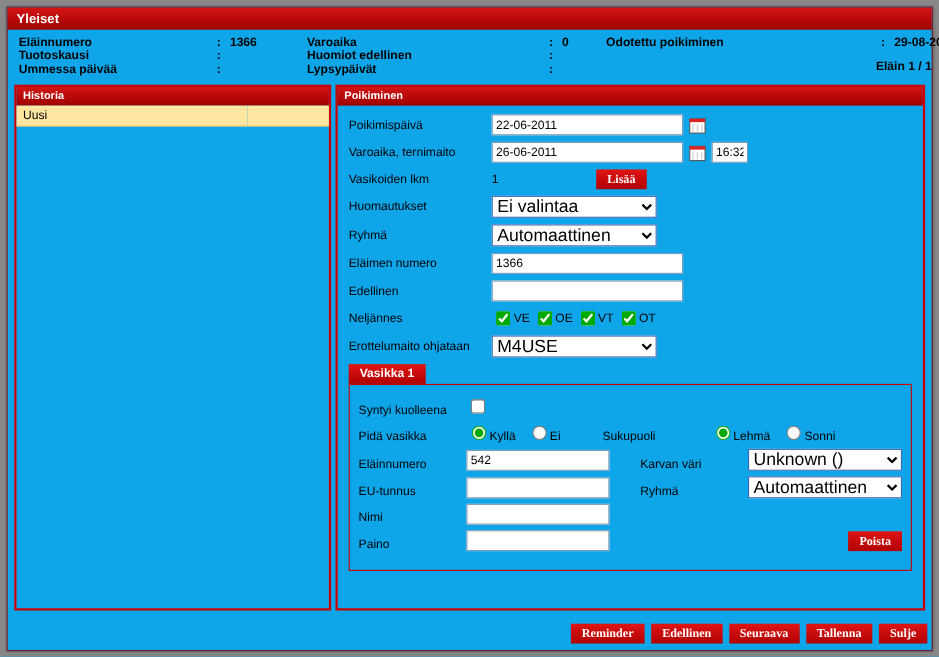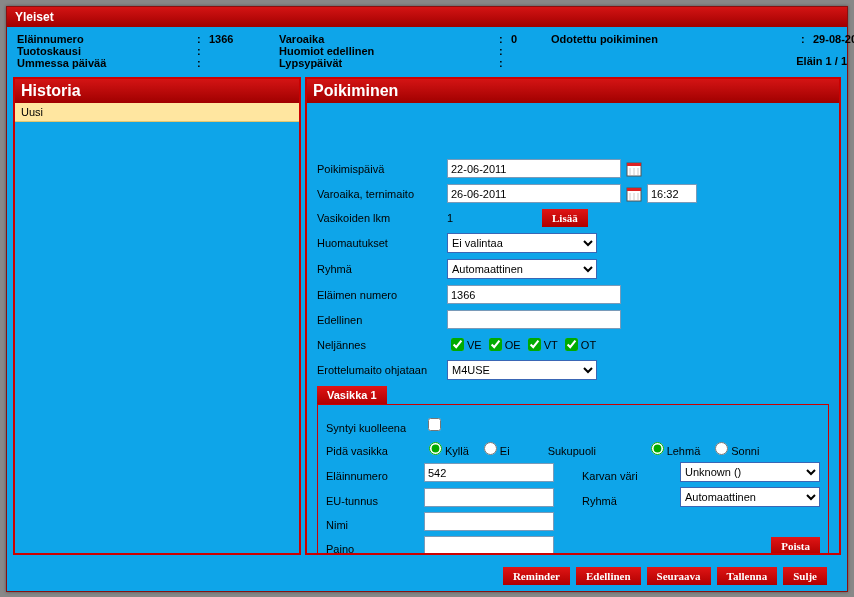--- a/index.html
+++ b/index.html
@@ -38,27 +38,27 @@
   .gen-label { font-weight: bold; }
   .gen-colon { font-weight: bold; }
   .gen-val { font-weight: bold; text-align: left; }
   .columns { display: flex; flex: 1; padding: 0 6px 6px; gap: 4px; min-height: 0; }
   .panel {
     border: 2px solid #cc0000;
     display: flex;
     flex-direction: column;
   }
   .panel-left { width: 332px; }
-  .panel-right { flex: 1; gap: 48px; }
+  .panel-right { flex: 1; }
   .panel-title {
     background: linear-gradient(#d41414,#a00000);
     color: #fff;
     font-weight: bold;
     padding: 3px 6px;
-    font-size: 16px;
+    font-size: 10px;
   }
   .history-table { width: 100%; border-collapse: collapse; }
   .history-table th {
     background: linear-gradient(#ffffff,#d7d7d7);
     border: 1px solid #bbb;
     padding: 4px 6px;
     font-weight: bold;
     font-size: 11px;
   }
   .history-table td {
@@ -69,31 +69,31 @@
   .panel-body { padding: 8px 10px; flex: 1; overflow: auto; }
   .form-row { display: flex; align-items: center; margin-bottom: 6px; }
   .form-row label { width: 130px; }
   .txt {
     border: 1px solid #7a9ab8;
     height: 19px;
     font-size: 11px;
     padding: 1px 3px;
   }
   .w1 { width: 174px; }
-  .w2 { width: 50px; }
+  .w2 { width: 33px; }
   .cal-icon {
     width: 18px; height: 18px;
     margin-left: 4px;
     display: inline-flex; align-items: center; justify-content: center;
     cursor: pointer;
   }
   select.sel {
     border: 1px solid #3a66b5;
     height: 20px;
-    font-size: 11px;
+    font-size: 16px;
     width: 150px;
     background: #fff;
   }
   .red-btn {
     background: linear-gradient(#e01515,#b00000);
     color:#fff;
     border: none;
     padding: 3px 10px;
     font-weight: bold;
     font-size: 11px;
@@ -112,21 +112,21 @@
   .calf-box {
     border: 1px solid #cc0000;
     padding: 10px 8px 12px;
   }
   .calf-row { display: flex; align-items: flex-end; margin-bottom: 5px; }
   .calf-row > label { width: 98px; }
   .calf-right { width: 76px; margin-left: 28px; }
   .radio { margin-right: 10px; }
   .radio-dot { accent-color: #0a0; }
   .footer {
-    padding: 6px 20px;
+    padding: 6px 4px;
     display: flex;
     justify-content: flex-end;
     gap: 6px;
   }
   input[type=checkbox].green { accent-color: #0a0; }
   .gen-grid-outer { position: relative; }
   .elain-count { position:absolute; right:0; top: 28px; font-weight:bold; }
 </style>
 </head>
 <body>

